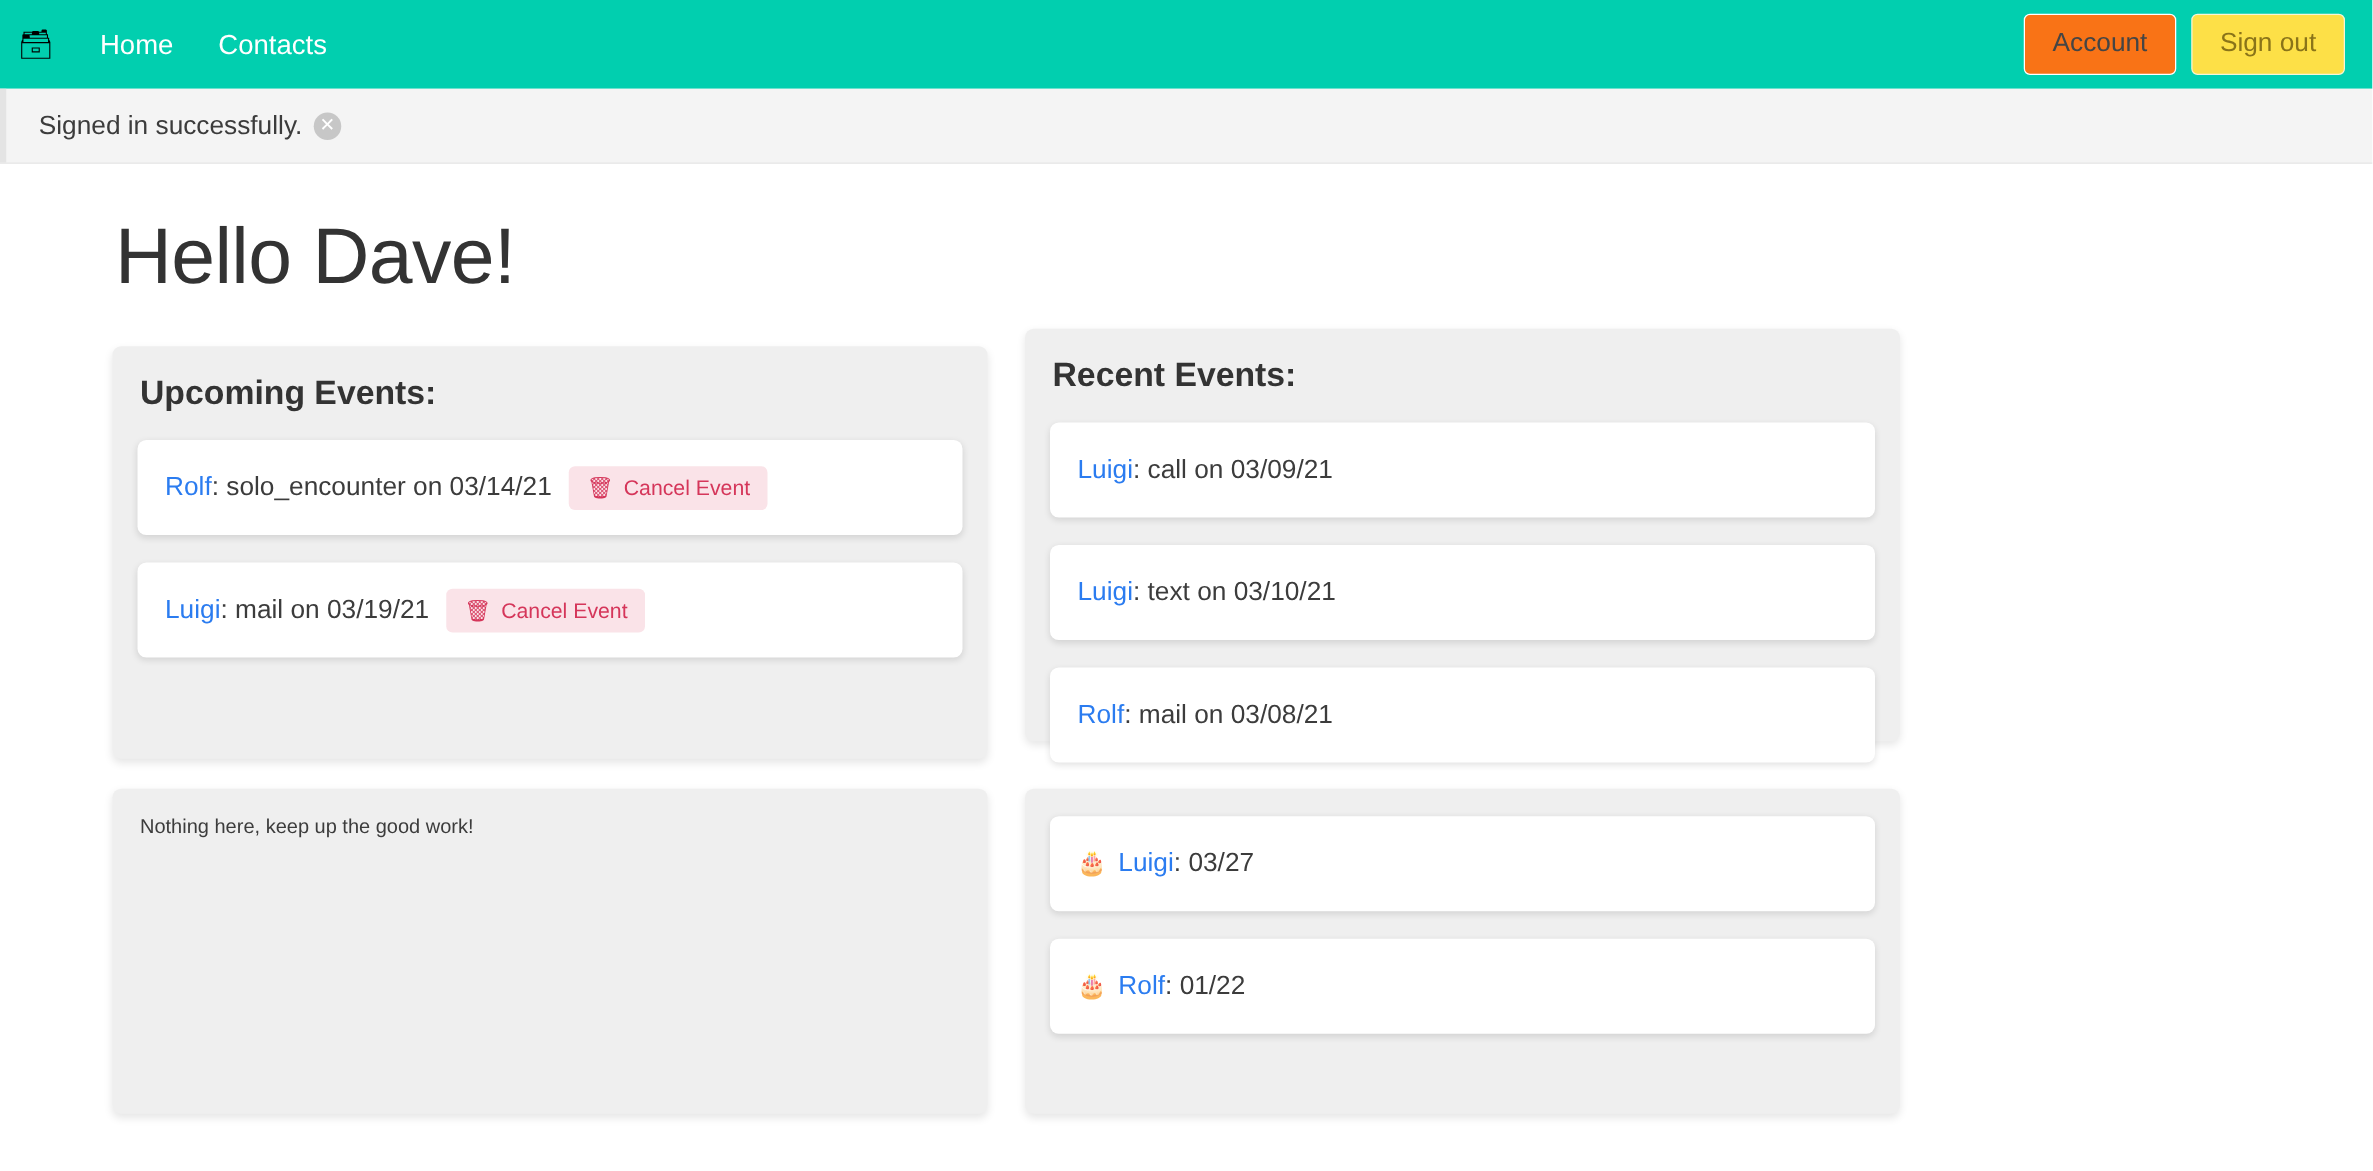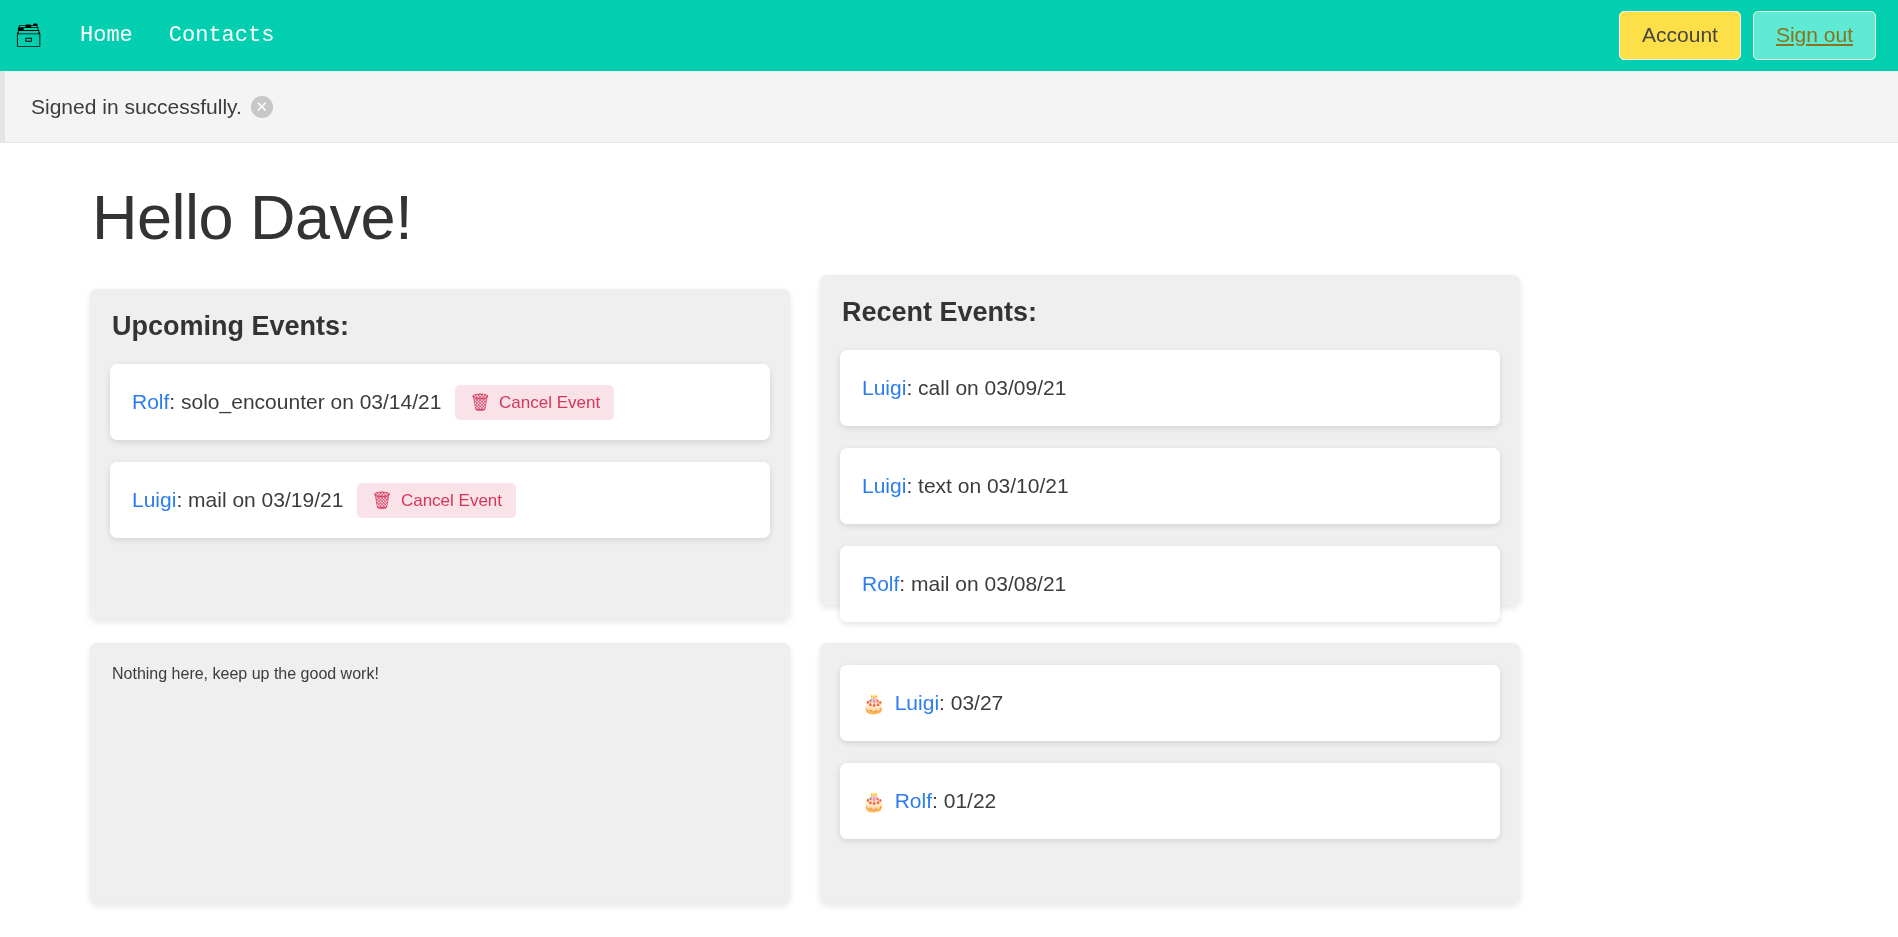--- a/index.html
+++ b/index.html
@@ -28,65 +28,63 @@
     margin-right: 22px;
     display: inline-block;
     width: 26px;
     text-align: center;
     filter: saturate(0.9);
   }
   .nav-links {
     display: flex;
     align-items: flex-start;
     gap: 0px;
-    font-family: Liberation Mono, monospace;
   }
   .nav-link {
     color: #ffffff;
     font-size: 22px;
     text-decoration: none;
     padding: 8px 18px;
     display: inline-block;
     white-space: nowrap;
   }
   .nav-right {
     margin-left: auto;
     display: flex;
     align-items: center;
     gap: 12px;
   }
   .btn-account {
-    background: #fde047;
+    background: #f97316;
     color: #454545;
     border: 1px solid #ffffff;
     border-radius: 5px;
     font-size: 21px;
     padding: 11px 22px;
     font-family: inherit;
     cursor: pointer;
     line-height: 1.15;
   }
   .btn-signout {
-    background: #5eead4;
+    background: #fde047;
     color: #8a7419;
     border: 1px solid #f7f5d6;
     border-radius: 5px;
     font-size: 21px;
     padding: 11px 22px;
     font-family: inherit;
     cursor: pointer;
     line-height: 1.15;
-    text-decoration: underline;
   }
 
   
   .flash {
     background: #f4f4f4;
     border-bottom: 1px solid #e6e6e6;
-    height: 72px;
+    height: 60px;
     display: flex;
     align-items: center;
     padding-left: 31px;
     position: relative;
   }
   .flash::before {
     content: "";
     position: absolute;
     left: 0; top: 0; bottom: 0;
     width: 5px;

